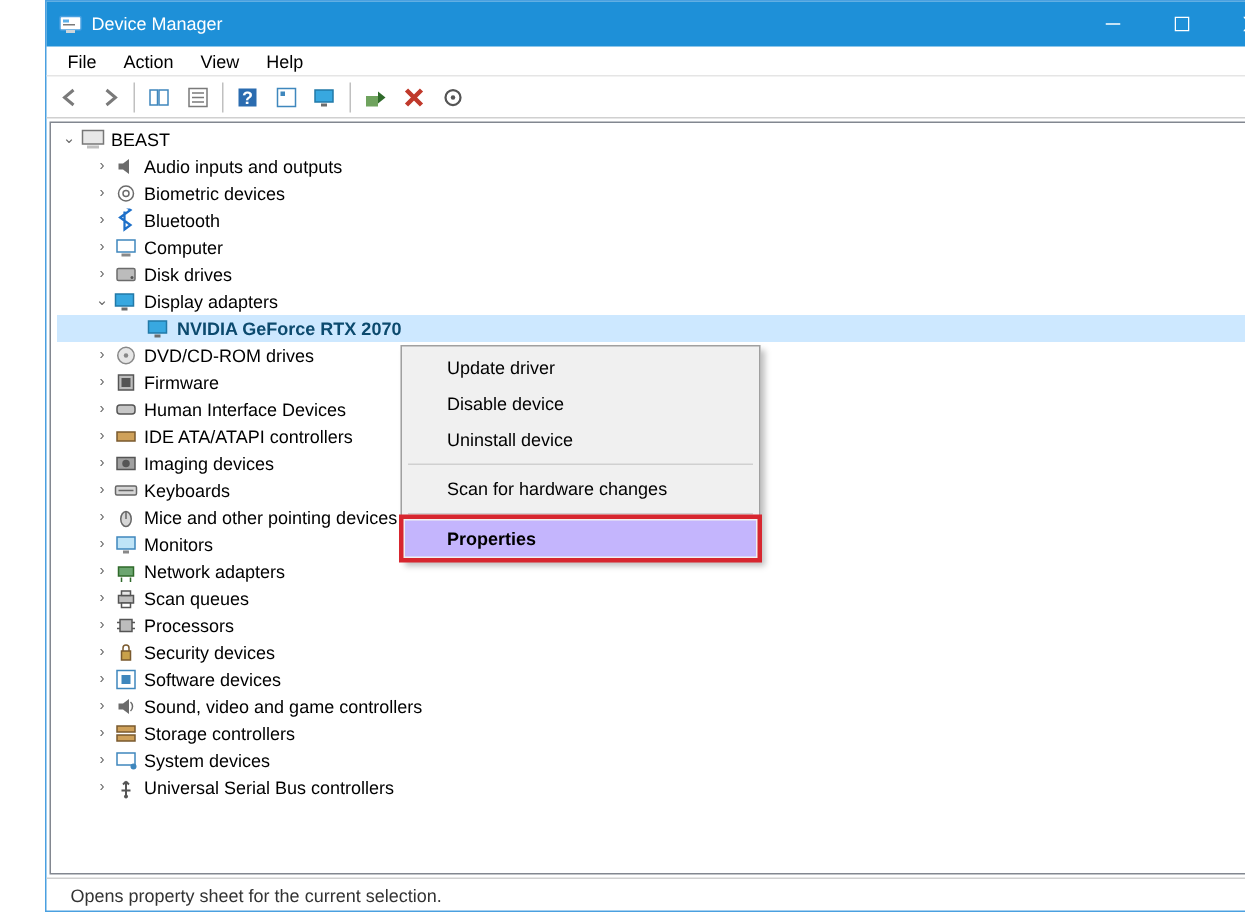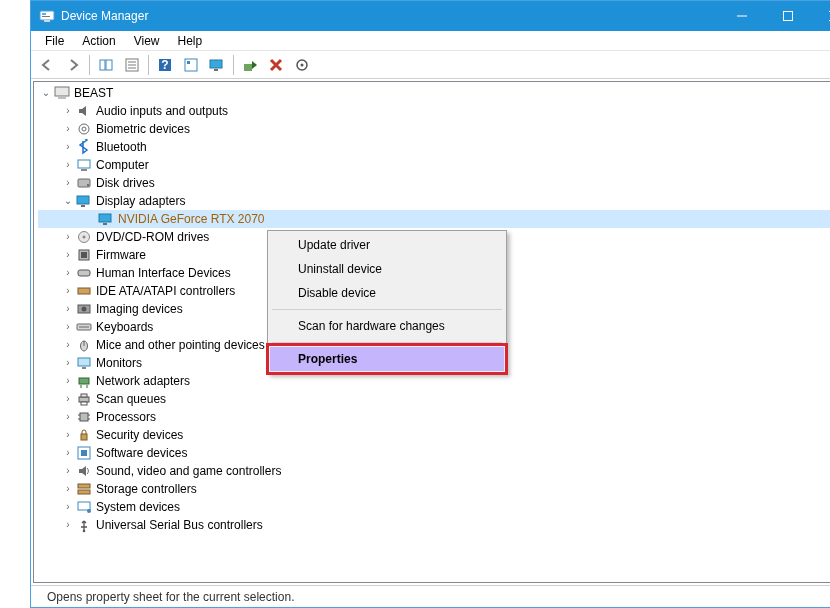--- a/index.html
+++ b/index.html
@@ -23,21 +23,21 @@
   .main { flex:1; border:1px solid #828790; margin:2px; overflow:hidden; position:relative; background:#fff; }
   .tree { padding:2px 0 6px 4px; font-size:12.5px; color:#000; }
   .row { display:flex; align-items:center; height:18px; line-height:18px; white-space:nowrap; }
   .indent0 { padding-left:2px; }
   .indent1 { padding-left:24px; }
   .indent2 { padding-left:46px; }
   .expander { width:12px; height:12px; text-align:center; margin-right:2px; color:#6a6a6a; font-size:10px; display:inline-flex; align-items:center; justify-content:center; }
   .icon16 { width:16px; height:16px; margin-right:4px; flex-shrink:0; }
   .label { }
   .row.selected { background:#cde8ff; }
-  .row.selected .label { color:#a16207; }
+  .row.selected .label { color:#0c4a6e;font-weight:bold; }
   
   .ctxmenu { position:absolute; left:233px; top:148px; width:240px; background:#f0f0f0; border:1px solid #a0a0a0; box-shadow:3px 3px 4px rgba(0,0,0,.25); padding:2px 2px; }
   .ctx-item { height:24px; line-height:24px; padding:0 10px 0 28px; color:#000; }
   .ctx-sep { height:1px; background:#d0d0d0; margin:4px 2px; }
   .ctx-highlighted { background:#c4b5fd; font-weight:700; outline:3px solid #d7262f; outline-offset:1px; }
   
   .statusbar { height:22px; border-top:1px solid #d0d0d0; display:flex; align-items:center; padding:0 16px; color:#333; font-size:12px; }
 </style>
 </head>
 <body>
@@ -350,22 +350,22 @@
                 <circle cx="8" cy="14" r="1.3" fill="#555"></circle>
               </svg></span>
             <span class="label">Universal Serial Bus controllers</span>
           </div>
         </div>
 
     </div>
 
     <div class="ctxmenu">
       <div class="ctx-item">Update driver</div>
+      <div class="ctx-item">Disable device</div>
       <div class="ctx-item">Uninstall device</div>
-      <div class="ctx-item">Disable device</div>
       <div class="ctx-sep"></div>
       <div class="ctx-item">Scan for hardware changes</div>
       <div class="ctx-sep"></div>
       <div class="ctx-item ctx-highlighted">Properties</div>
     </div>
   </div>
 
   <div class="statusbar">
     <span>Opens property sheet for the current selection.</span>
   </div>

